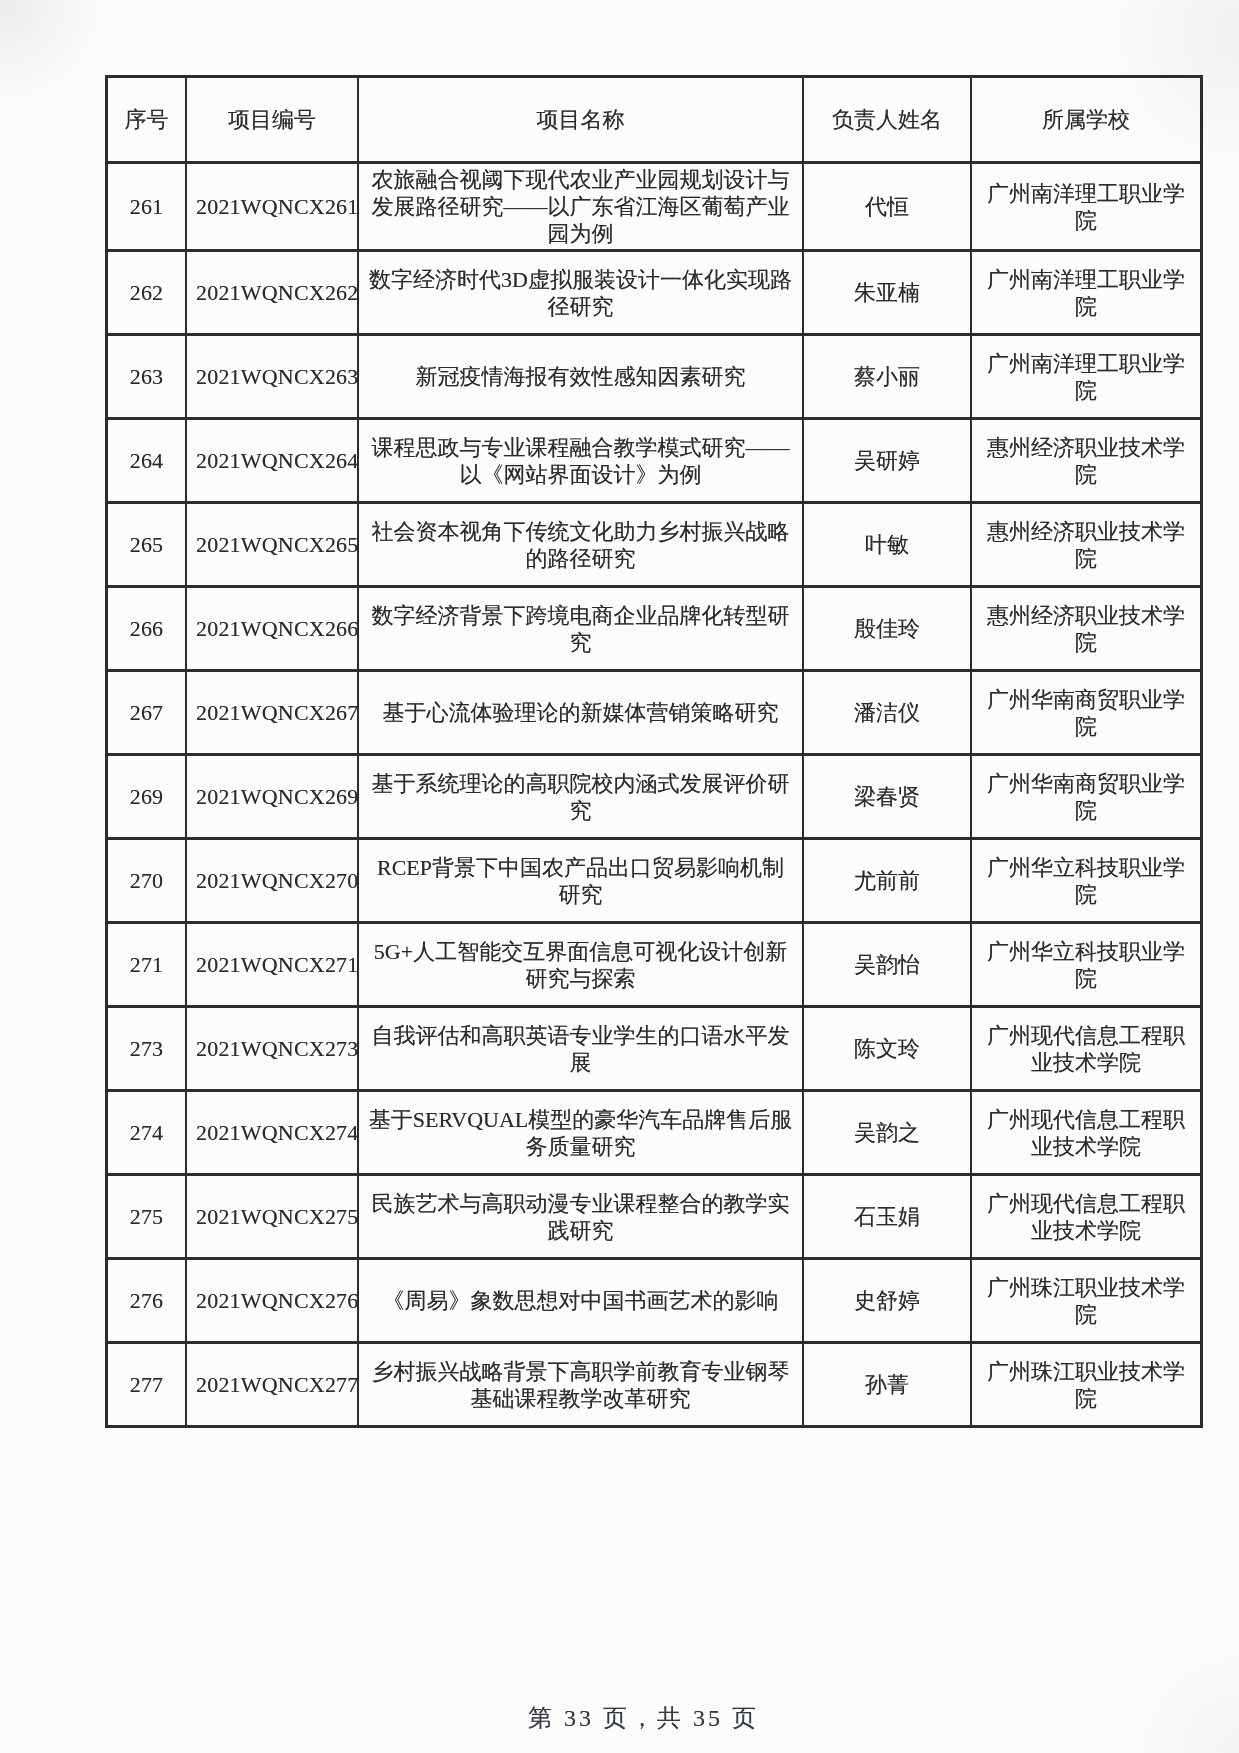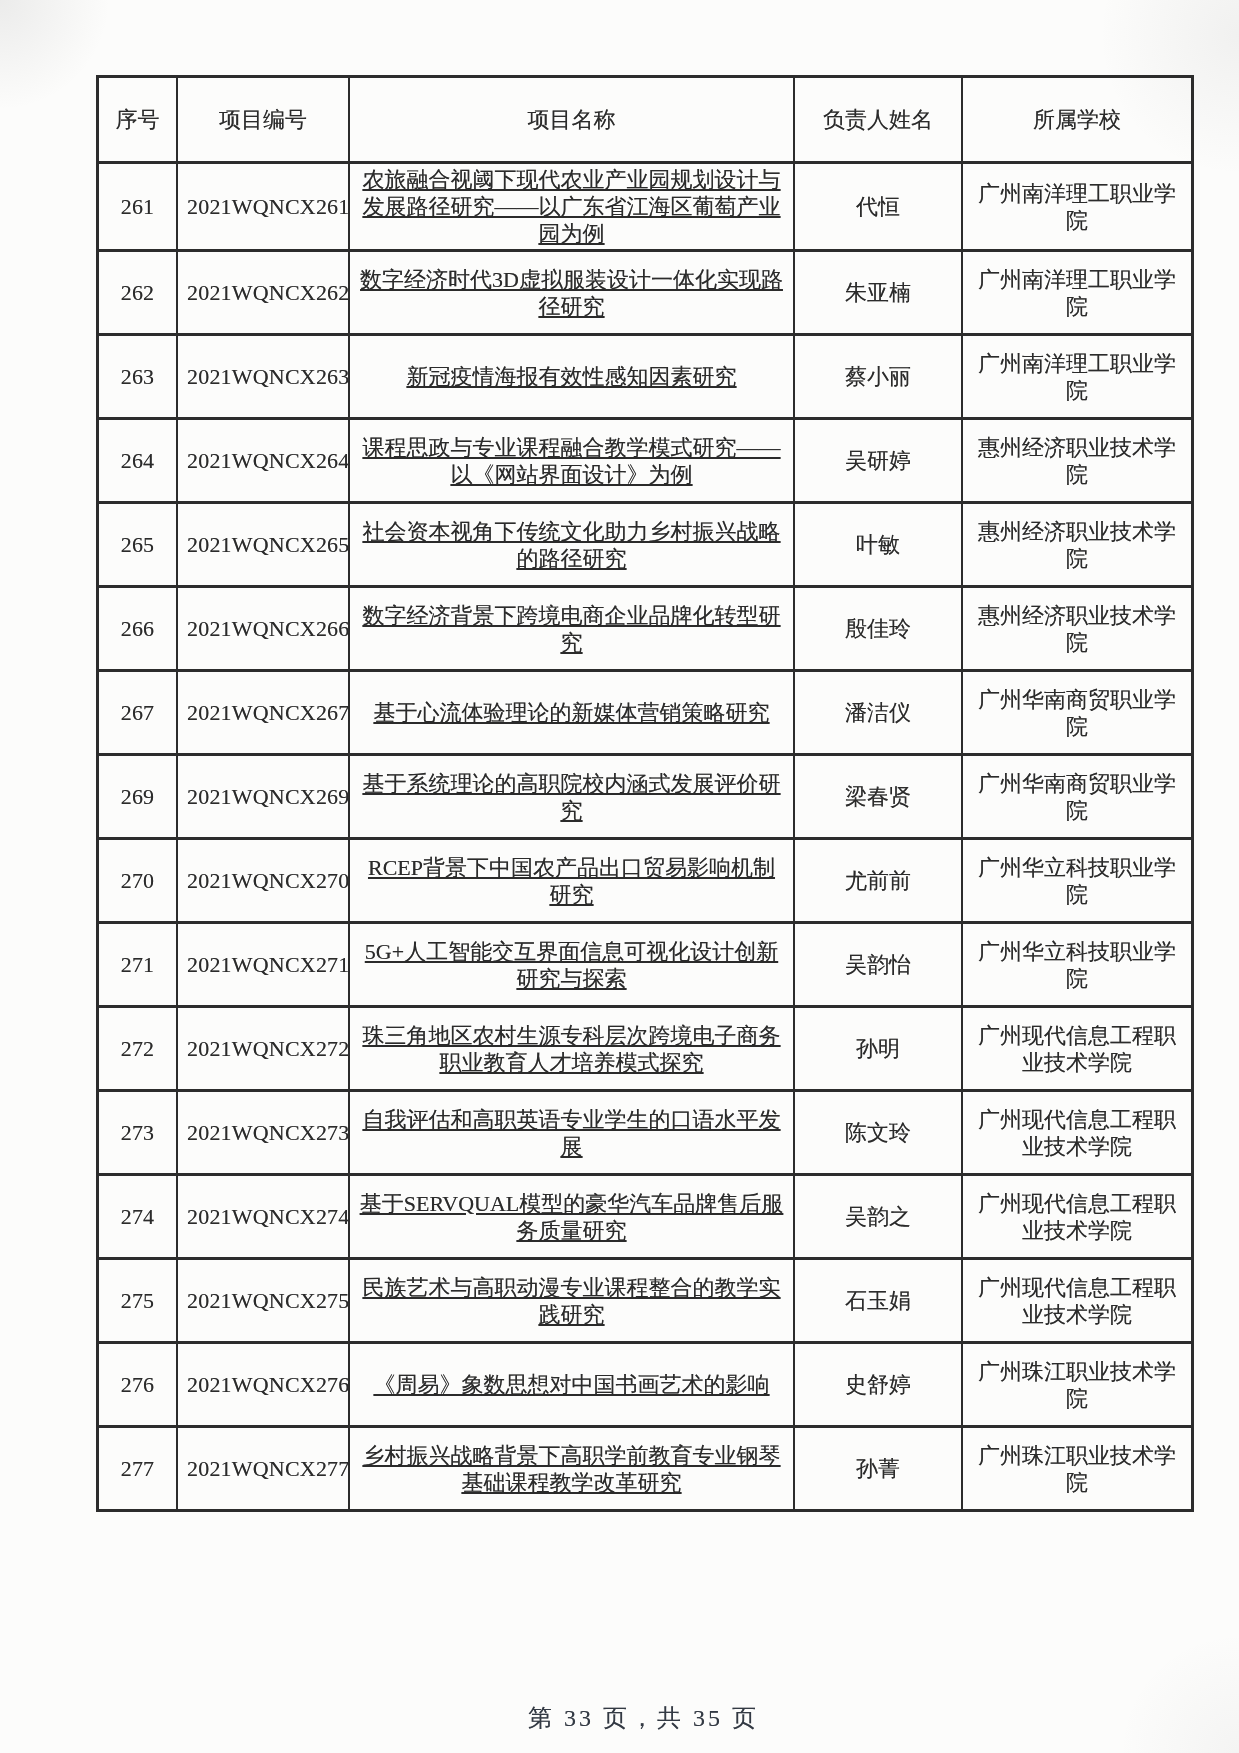--- a/index.html
+++ b/index.html
@@ -15,21 +15,21 @@
     background-image:
       radial-gradient(circle at 0% 0%, rgba(90,90,90,0.10), rgba(0,0,0,0) 110px),
       radial-gradient(circle at 100% 2%, rgba(90,90,90,0.07), rgba(0,0,0,0) 140px),
       radial-gradient(circle at 100% 100%, rgba(90,90,90,0.05), rgba(0,0,0,0) 120px);
     font-family: "Liberation Serif", "DejaVu Serif", serif;
     color: #242424;
     overflow: hidden;
   }
   table.projects {
     position: absolute;
-    left: 96px;
+    left: 105px;
     top: 75px;
     width: 994px;
     border-collapse: collapse;
     table-layout: fixed;
   }
   table.projects, table.projects th, table.projects td {
     border: 2px solid #2c2c2c;
   }
   table.projects {
     border-width: 3px;
@@ -57,21 +57,21 @@
   th.col-school, td.cell-school { width: 210px; }
   th {
     font-weight: normal;
     font-size: 23px;
   }
   td.cell-no, td.cell-code {
     font-size: 21px;
     white-space: nowrap;
     letter-spacing: 0.2px;
   }
-  td.cell-name { padding: 2px 10px; text-decoration: underline; }
+  td.cell-name { padding: 2px 10px; }
   .footer {
     position: absolute;
     left: 0;
     top: 1702px;
     width: 1239px;
     text-align: center;
     font-size: 24px;
     letter-spacing: 3px;
     color: #333a44;
     text-shadow: 0 0 0.5px rgba(40,40,50,0.5);
@@ -158,27 +158,20 @@
           <td class="cell-school">广州华立科技职业学院</td>
         </tr>
         <tr>
           <td class="cell-no">271</td>
           <td class="cell-code">2021WQNCX271</td>
           <td class="cell-name">5G+人工智能交互界面信息可视化设计创新研究与探索</td>
           <td class="cell-leader">吴韵怡</td>
           <td class="cell-school">广州华立科技职业学院</td>
         </tr>
         <tr>
-          <td class="cell-no">272</td>
-          <td class="cell-code">2021WQNCX272</td>
-          <td class="cell-name">珠三角地区农村生源专科层次跨境电子商务职业教育人才培养模式探究</td>
-          <td class="cell-leader">孙明</td>
-          <td class="cell-school">广州现代信息工程职业技术学院</td>
-        </tr>
-        <tr>
           <td class="cell-no">273</td>
           <td class="cell-code">2021WQNCX273</td>
           <td class="cell-name">自我评估和高职英语专业学生的口语水平发展</td>
           <td class="cell-leader">陈文玲</td>
           <td class="cell-school">广州现代信息工程职业技术学院</td>
         </tr>
         <tr>
           <td class="cell-no">274</td>
           <td class="cell-code">2021WQNCX274</td>
           <td class="cell-name">基于SERVQUAL模型的豪华汽车品牌售后服务质量研究</td>

